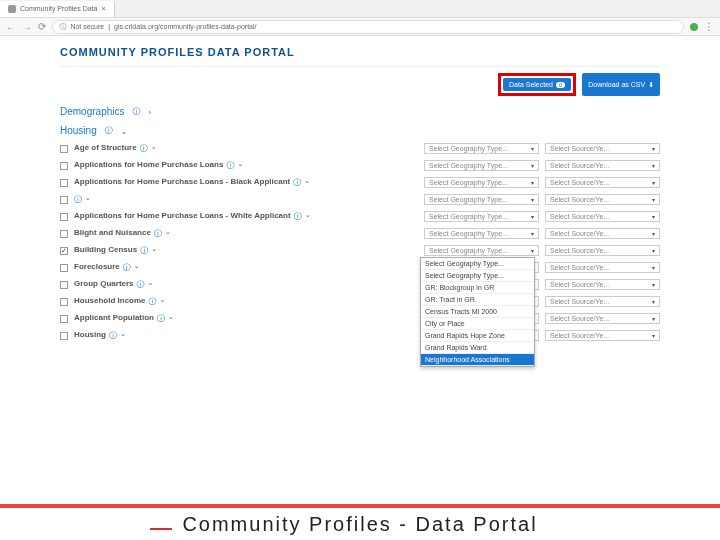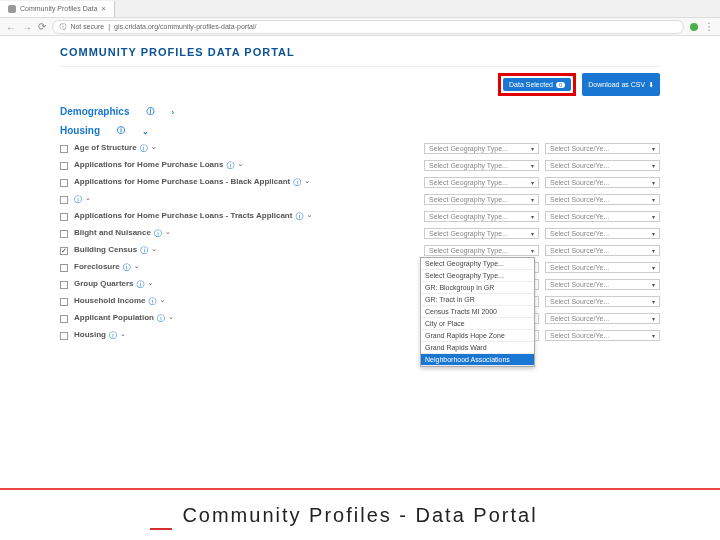--- a/index.html
+++ b/index.html
@@ -10,33 +10,33 @@
 .addrbar{height:18px;background:#f8f8f8;display:flex;align-items:center;gap:6px;padding:0 6px;font-size:8px;color:#555;border-bottom:1px solid #ddd}
 .nav-icn{color:#888;font-size:10px}
 .url-box{flex:1;background:#fff;border:1px solid #ddd;border-radius:9px;padding:1px 6px;display:flex;align-items:center;gap:4px;font-size:7px;color:#666}
 .ext{width:8px;height:8px;border-radius:50%}
 .page{padding:6px 60px 0 60px}
 .portal-title{color:#0b5394;font-size:11px;letter-spacing:1px;font-weight:600;padding:4px 0 8px 0;border-bottom:1px solid #eee}
 .actions{display:flex;justify-content:flex-end;gap:6px;padding:6px 0}
 .btn-ds{background:#1976d2;color:#fff;font-size:7px;padding:3px 6px;border-radius:2px;display:flex;align-items:center;gap:3px}
 .btn-ds .badge{background:#fff;color:#1976d2;border-radius:7px;padding:0 3px;font-size:6px}
 .red-box{border:3px solid #e00000;padding:2px}
-.section-hdr{color:#1976d2;font-size:10px;font-weight:700;padding:4px 0;display:flex;align-items:flex-end;gap:17px}
+.section-hdr{color:#1976d2;font-size:10px;font-weight:400;padding:4px 0;display:flex;align-items:flex-end;gap:8px}
 .section-hdr .chev{font-size:8px}
 .info{color:#1976d2;font-size:8px}
 .row{display:flex;align-items:center;padding:3px 0;gap:6px;font-size:8px;color:#555}
 .row .cb{width:8px;height:8px;border:1px solid #999;background:#fff}
 .row .cb.ck::after{content:"✓";font-size:7px;color:#333;position:relative;top:-2px}
 .row .lbl{flex:1;display:flex;align-items:flex-start;gap:3px}
 .row .sel{width:115px;border:1px solid #ccc;background:#fff;padding:1px 4px;font-size:7px;color:#888;display:flex;justify-content:space-between;align-items:center}
 .row .sel .caret{font-size:6px;color:#555}
 .dd{position:absolute;background:#fff;border:1px solid #aaa;width:115px;font-size:7px;color:#444;z-index:5;box-shadow:0 2px 4px rgba(0,0,0,.2)}
 .dd div{padding:2px 4px;border-bottom:1px solid #eee}
 .dd div.hl{background:#1976d2;color:#fff}
-.footer{position:absolute;bottom:0;left:0;right:0;height:52px;background:#fff;display:flex;align-items:center;justify-content:center;border-top:2px solid #ef4444}
+.footer{position:absolute;bottom:0;left:0;right:0;height:36px;background:#fff;display:flex;align-items:center;justify-content:center;border-top:4px solid #ef4444}
 .footer-txt{font-size:20px;color:#222;letter-spacing:2px}
 .footer-underline{width:22px;height:2px;background:#d32f2f;position:absolute;bottom:10px;left:150px}
 </style>
 </head>
 <body>
 
 <div class="chrome">
   <div class="tab">
     <span class="fav"></span>
     <span>Community Profiles Data</span>
@@ -145,21 +145,21 @@
           <span class="caret">▾</span>
         </span>
         <span class="sel">
           <span>Select Source/Ye...</span>
           <span class="caret">▾</span>
         </span>
       </div>
       <div class="row">
         <span class="cb"></span>
         <span class="lbl">
-          <b>Applications for Home Purchase Loans - Tracts Applicant</b> 
+          <b>Applications for Home Purchase Loans - White Applicant</b> 
           <span class="info">ⓘ</span> 
           <span style="font-size:7px">⌄</span>
         </span>
         <span class="sel">
           <span>Select Geography Type...</span>
           <span class="caret">▾</span>
         </span>
         <span class="sel">
           <span>Select Source/Ye...</span>
           <span class="caret">▾</span>

